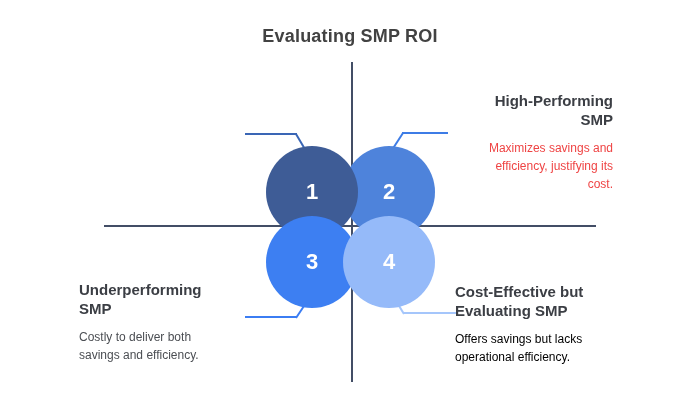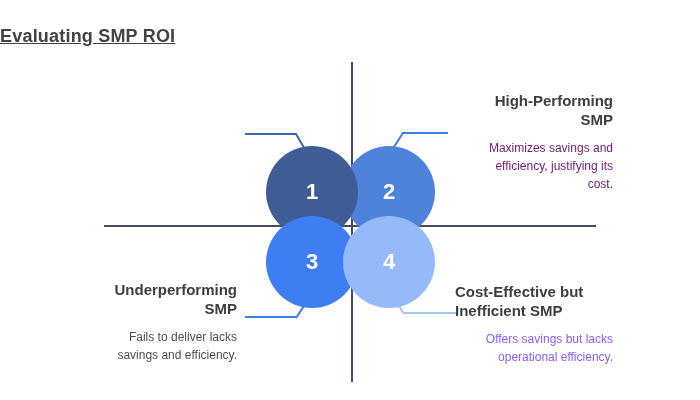--- a/index.html
+++ b/index.html
@@ -1,22 +1,22 @@
 <!DOCTYPE html>
 <html><head>
 <meta charset="utf-8">
 <style>
   html,body{margin:0;padding:0;background:#ffffff;}
   .canvas{
     position:relative;width:700px;height:400px;background:#ffffff;overflow:hidden;
     font-family:"Liberation Sans","DejaVu Sans",sans-serif;
   }
   .title{
-    position:absolute;top:26px;left:0;width:700px;text-align:left;
-    font-size:18px;font-weight:bold;letter-spacing:0.2px;margin:0;text-decoration:underline;
+    position:absolute;top:26px;left:0;width:700px;text-align:center;
+    font-size:18px;font-weight:bold;letter-spacing:0.2px;margin:0;
   }
   .axis{position:absolute;}
   .axis.v{left:351px;top:62px;width:2px;height:320px;}
   .axis.h{left:104px;top:225px;width:492px;height:2px;}
   .circle{
     position:absolute;width:92px;height:92px;border-radius:50%;
     display:flex;align-items:center;justify-content:center;
   }
   .circle .num{font-size:22px;font-weight:bold;}
   .c1{left:266px;top:146px;}
@@ -35,21 +35,21 @@
   .br-d{left:404px;top:313px;width:16px;transform:rotate(-121.6deg);}
   .qblock{position:absolute;width:158px;}
   .qblock .qh{
     font-size:15px;font-weight:bold;line-height:1.28;margin:0 0 10px 0;white-space:pre-line;
   }
   .qblock .qd{
     font-size:12px;line-height:1.5;margin:0;white-space:pre-line;
   }
   .q-tl{right:463px;top:99px;text-align:right;}
   .q-tr{left:455px;top:91px;text-align:right;}
-  .q-bl{right:463px;top:280px;text-align:right;}
+  .q-bl{right:463px;top:280px;text-align:left;}
   .q-br{left:455px;top:282px;text-align:left;}
 </style>
 </head>
 <body>
 
 <div class="canvas">
 
   <h1 class="title" style="color: rgb(66, 66, 66);">Evaluating SMP ROI</h1>
 
   <div class="axis v" style="background-color: rgb(67, 78, 102);"></div>
@@ -79,32 +79,32 @@
   <div class="circle c4" style="background-color: rgb(149, 186, 249);">
     <span class="num" style="color: rgb(255, 255, 255);">4</span>
   </div>
 
   <div class="qblock q-tl">
   </div>
 
   <div class="qblock q-tr">
     <p class="qh" style="color: rgb(59, 62, 68);">High-Performing
 SMP</p>
-    <p class="qd" style="color: #701a75; margin-left: 24px;">Maximizes savings and
+    <p class="qd" style="color: #ef4444; margin-left: 24px;">Maximizes savings and
 efficiency, justifying its
 cost.</p>
   </div>
 
   <div class="qblock q-bl">
     <p class="qh" style="color: rgb(59, 62, 68);">Underperforming
 SMP</p>
-    <p class="qd" style="color: rgb(75, 78, 83);">Fails to deliver lacks
+    <p class="qd" style="color: rgb(75, 78, 83);">Costly to deliver both
 savings and efficiency.</p>
   </div>
 
   <div class="qblock q-br">
     <p class="qh" style="color: rgb(59, 62, 68);">Cost-Effective but
-Inefficient SMP</p>
-    <p class="qd" style="color: #8b5cf6; text-align: right;">Offers savings but lacks
+Evaluating SMP</p>
+    <p class="qd" style="color: #000000;">Offers savings but lacks
 operational efficiency.</p>
   </div>
 
 </div>
 
 </body></html>

